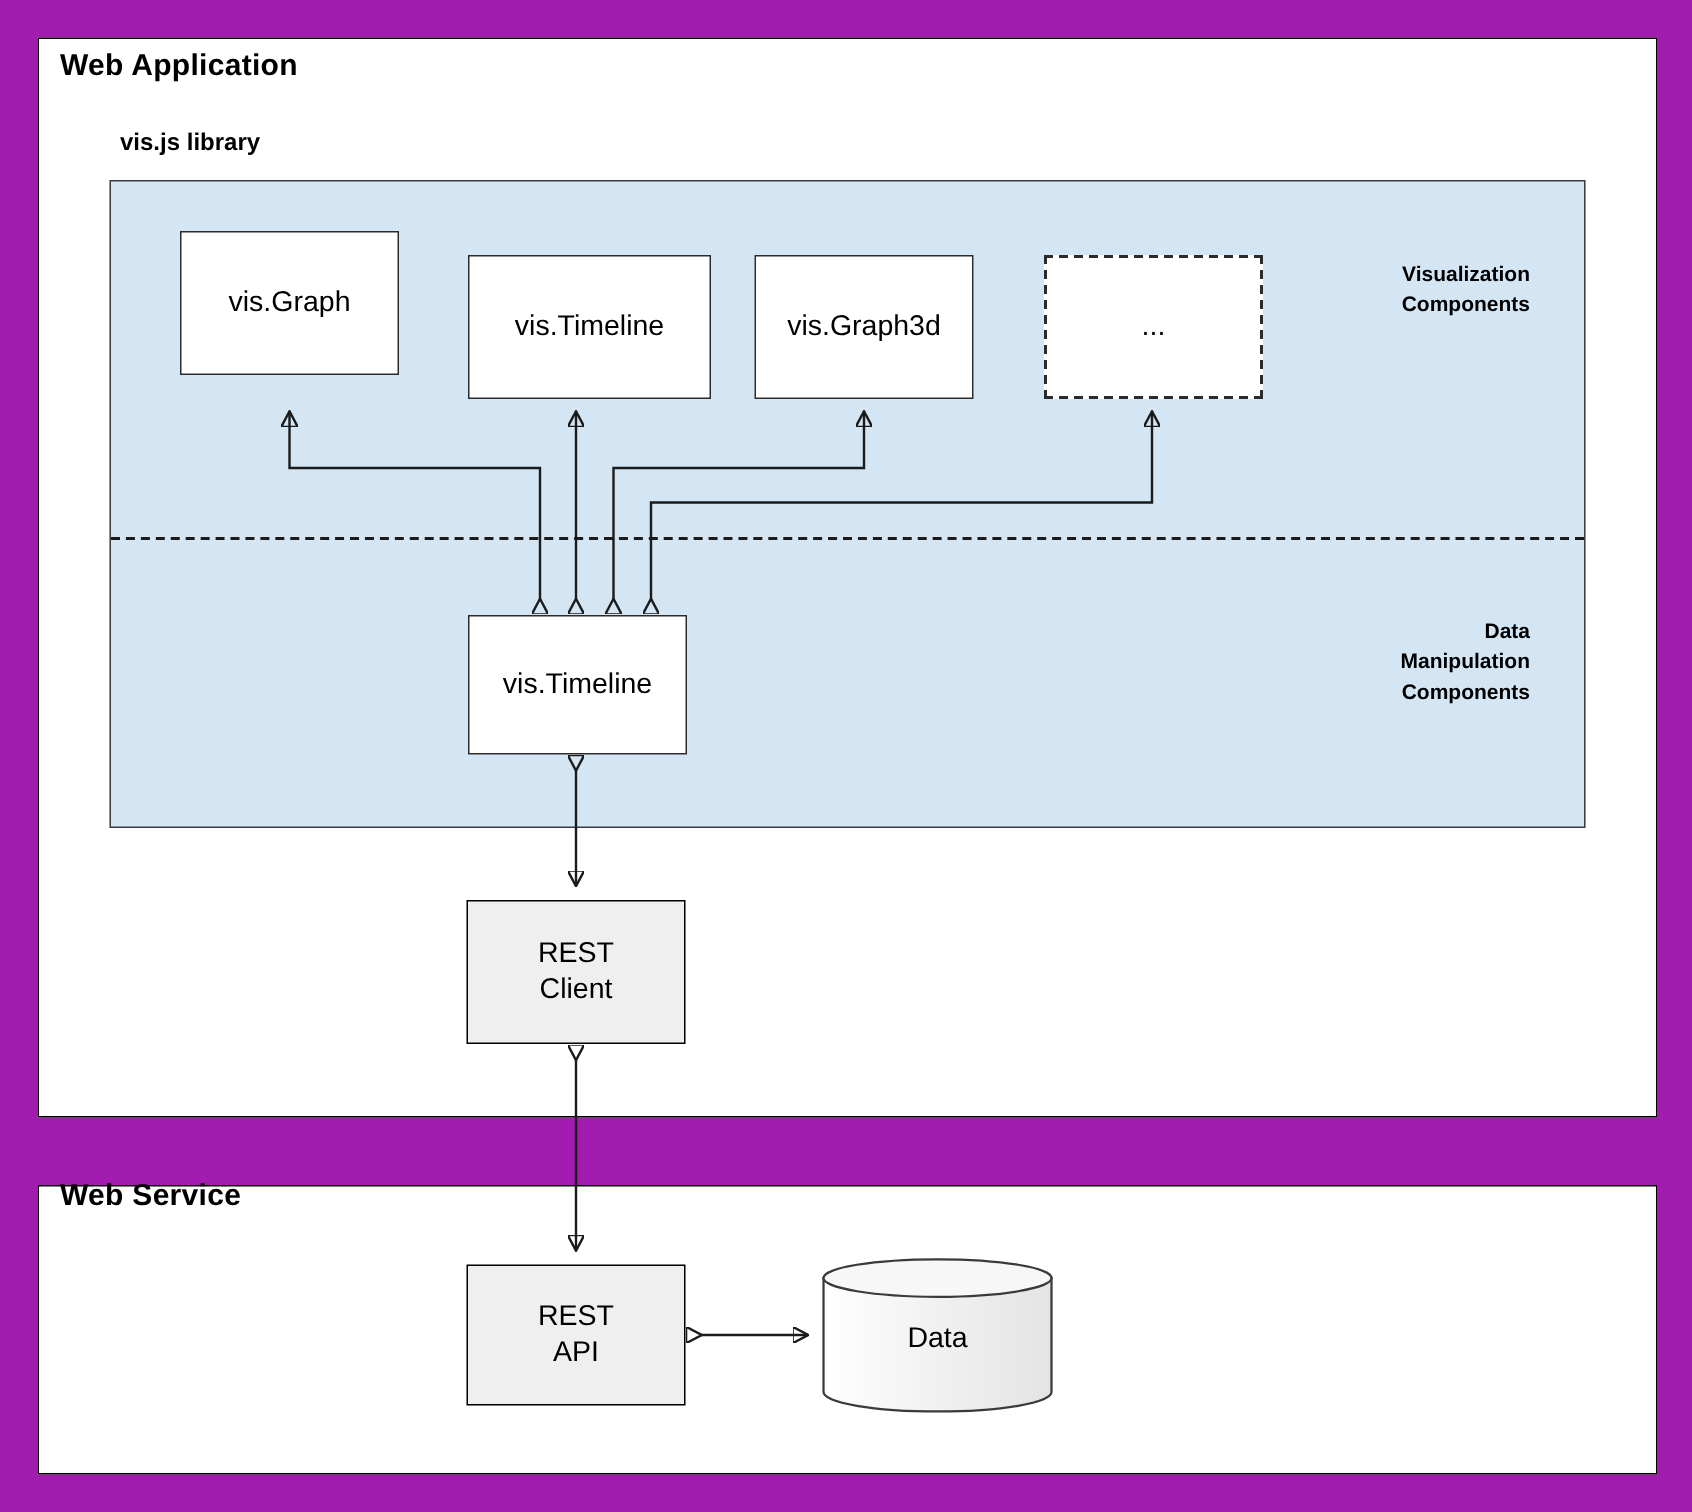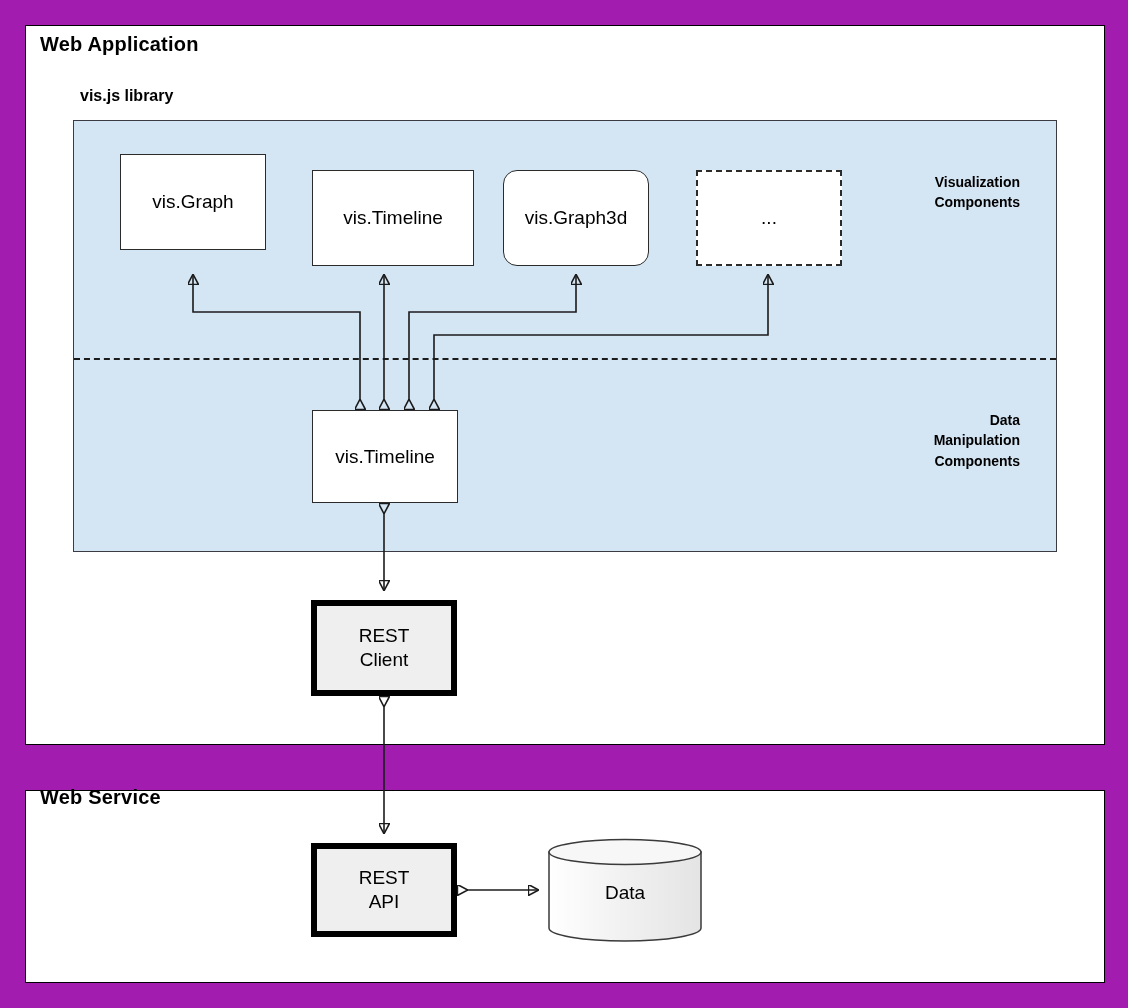--- a/index.html
+++ b/index.html
@@ -67,21 +67,21 @@
     text-align: center;
     font-size: 19px;
     color: #000000;
     line-height: 1.25;
   }
   .node.dashed {
     border: 2px dashed #2b2b2b;
   }
   .node.gray {
     background: #efefef;
-    border: 6px solid #000000;
+    border: 1px solid #000000;
   }
 
   
   .group-label {
     position: absolute;
     font-weight: bold;
     font-size: 14px;
     color: #000000;
     text-align: right;
     line-height: 1.45;
@@ -126,21 +126,21 @@
   <div class="lib-title" style="left:80px; top:87px;">vis.js library</div>
 
   <div class="lib-panel" style="left:73px; top:120px; width:984px; height:432px;"></div>
 
   <div class="divider" style="left:74px; top:358px; width:982px;"></div>
 
   <div class="node" style="left:120px; top:154px; width:146px; height:96px;">vis.Graph</div>
 
   <div class="node" style="left:312px; top:170px; width:162px; height:96px;">vis.Timeline</div>
 
-  <div class="node" style="left:503px; top:170px; width:146px; height:96px;border-radius:14px;">vis.Graph3d</div>
+  <div class="node" style="left:503px; top:170px; width:146px; height:96px;">vis.Graph3d</div>
 
   <div class="node dashed" style="left:696px; top:170px; width:146px; height:96px;">...</div>
 
   <div class="group-label" style="left:790px; top:172px; width:230px;">Visualization
 Components</div>
 
   <div class="node" style="left:312px; top:410px; width:146px; height:93px;">vis.Timeline</div>
 
   <div class="group-label" style="left:760px; top:410px; width:260px;">Data
 Manipulation

